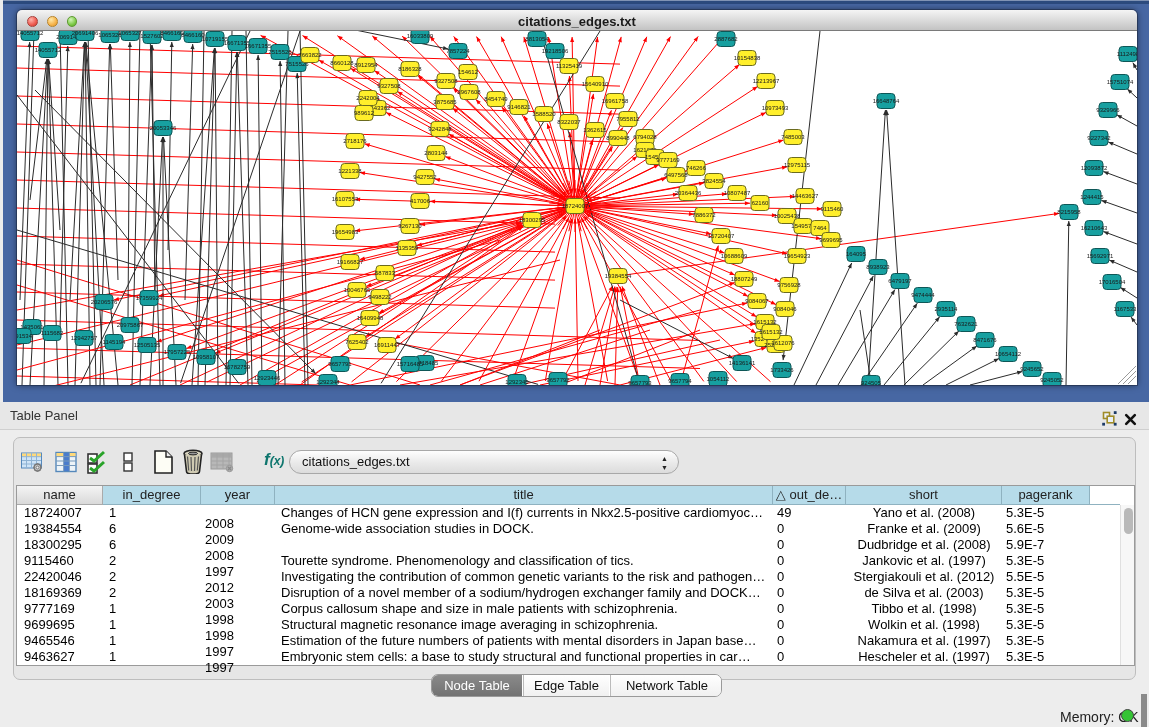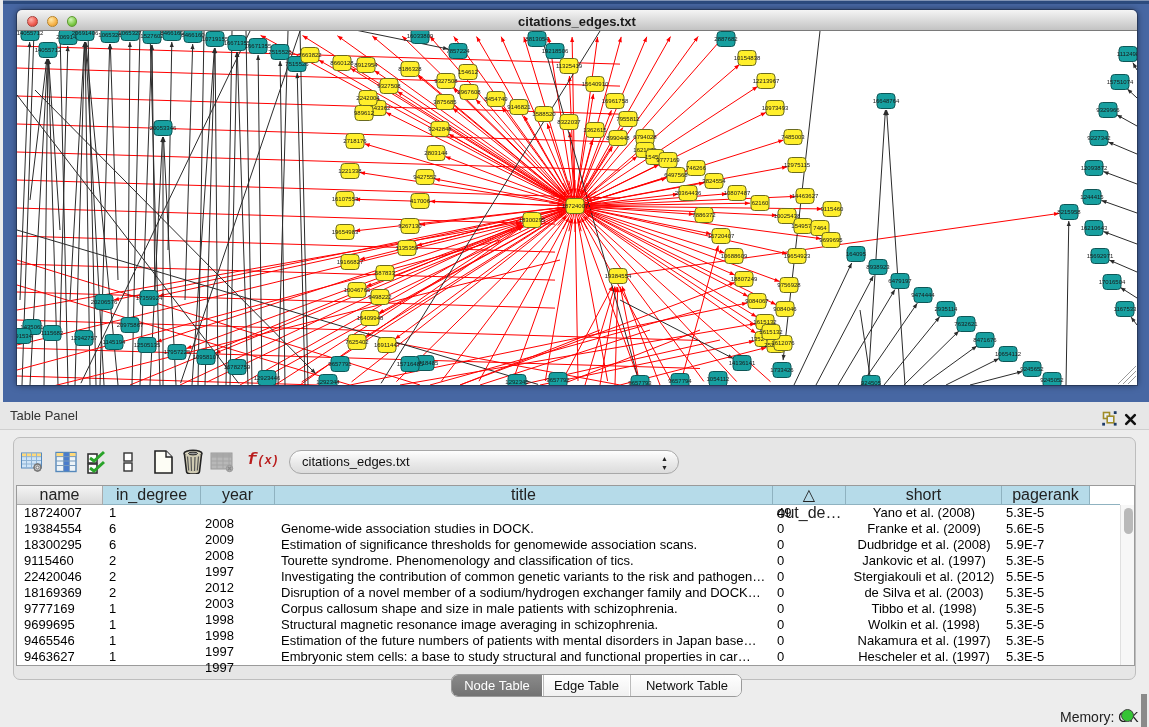--- a/index.html
+++ b/index.html
@@ -25,38 +25,38 @@
 #tp-close { position:absolute; left:1124px; top:10px; }
 #panel { position:absolute; left:13px; top:35px; width:1123px; height:243px;
   background:#e6e6e6; border:1px solid #bdbdbd; border-radius:7px; }
 .tbico { position:absolute; }
 #combo { position:absolute; left:289px; top:48px; width:390px; height:24px;
   border:1px solid #a8a8a8; border-radius:12px; background:linear-gradient(#fefefe,#e9e9e9 55%,#dcdcdc);
   font-size:13px; color:#111; line-height:22px; padding-left:12px; }
 #combo .arr { position:absolute; right:10px; top:3px; font-size:7px; color:#222; line-height:9px; text-align:center; }
 #tbl { position:absolute; left:16px; top:83px; width:1119px; height:181px; background:#fff;
   border:1px solid #9a9a9a; }
-#thead { position:absolute; left:0; top:0; height:19px; width:1117px; font-size:16px; color:#222; }
+#thead { position:absolute; left:0; top:0; height:19px; width:1117px; font-size:13px; color:#222; }
 #thead .h { position:absolute; top:0; height:19px; background:#b6dbe9; border-right:1px solid #8fb2c0;
   border-bottom:1px solid #8fb2c0; text-align:center; line-height:18px; }
 #thead .h0 { background:linear-gradient(#f4f4f4,#d9d9d9); border-right:1px solid #aaa; border-bottom:1px solid #aaa; }
 #trows { position:absolute; left:0; top:19px; font-size:13px; color:#000; }
 .tr { position:relative; height:16px; width:1100px; }
 .c { position:absolute; top:0; height:16px; line-height:15px; white-space:nowrap; overflow:hidden; }
 .c0 { left:7px;  width:80px; }
 .c1 { left:92px; width:88px; }
 .c2 { left:188px; width:68px;margin-top:11px; }
 .c3 { left:264px; width:491px; }
 .c4 { left:760px; width:66px; }
 .c5 { left:829px; width:156px; text-align:center; }
 .c6 { left:989px; width:84px; }
 #vscroll { position:absolute; left:1103px; top:19px; width:14px; height:160px; background:#f7f7f7; border-left:1px solid #e0e0e0; }
 #vthumb { position:absolute; left:2.5px; top:3px; width:9px; height:26px; background:#b9b9b9; border-radius:5px; }
 #tabs { position:absolute; left:431px; top:272px; width:291px; height:23px;
-  border:1px solid #9a9a9a; border-radius:7px; background:#fff; font-size:13px; overflow:hidden;margin-left:20px; }
+  border:1px solid #9a9a9a; border-radius:7px; background:#fff; font-size:13px; overflow:hidden; }
 .tab { position:absolute; top:0; height:23px; line-height:22px; text-align:center; color:#111;
   background:linear-gradient(#fff,#efefef); }
 .tab.sel { background:linear-gradient(#8a8a8a,#707070); color:#fff; }
 #memory { position:absolute; left:1060px; top:307px; font-size:14px; color:#222; }
 #memdot { position:absolute; left:1121px; top:307px; width:13px; height:13px; border-radius:50%;
   background:#35c435; border:1px solid #444; }
 #rstrip { position:absolute; left:1141px; top:292px; width:6px; height:33px; background:#8a8a8a; }
 </style>
 </head>
 <body>
@@ -844,56 +844,56 @@
 <path d="M6.5 8.5l1.2 14M10 9l.5 14M14 9l-.5 14M17.5 8.5l-1.2 14" stroke="#555" stroke-width="1.2"></path>
 <ellipse cx="12" cy="5.5" rx="4.5" ry="1.4" fill="#999" stroke="#222"></ellipse>
 </svg></div>
     <div class="tbico" style="left:209px;top:48px;"><svg width="26" height="24" viewBox="0 0 26 24">
 <rect x="2" y="3" width="21" height="16" fill="#b8b8b8" stroke="#9a9a9a"></rect>
 <rect x="2.5" y="3.5" width="20" height="3.2" fill="#a8a8a8"></rect>
 <path d="M2 7h21M2 11h21M2 15h21M8 3v16M14 3v16M20 3v16" stroke="#a4a4a4" stroke-width="1" fill="none"></path>
 <circle cx="20.5" cy="18.5" r="3.2" fill="#adadad" stroke="#9a9a9a"></circle>
 <path d="M19 17l3 3M22 17l-3 3" stroke="#8a8a8a" stroke-width="1.3"></path>
 </svg></div>
-    <div class="tbico" style="left:247px;top:48px;font-size:17px;font-family:Liberation Mono, monospace;font-style:italic;font-weight:bold;color:#b91c1c;">f<span style="font-size:12px;">(x)</span></div>
+    <div class="tbico" style="left:264px;top:48px;font-size:17px;font-family:Liberation Sans, sans-serif;font-style:italic;font-weight:bold;color:#0f766e;">f<span style="font-size:12px;">(x)</span></div>
     <div id="combo">citations_edges.txt<div class="arr">▲<br>▼</div></div>
     <div id="tbl">
       <div id="thead">
         <div class="h h0" style="left:0;width:86px;">name</div>
         <div class="h" style="left:86px;width:98px;">in_degree</div>
         <div class="h" style="left:184px;width:74px;">year</div>
         <div class="h" style="left:258px;width:498px;">title</div>
         <div class="h" style="left:756px;width:73px;">△ out_de…</div>
         <div class="h" style="left:829px;width:156px;">short</div>
         <div class="h" style="left:985px;width:88px;">pagerank</div>
         <div class="h" style="left:1073px;width:30px;background:#fff;border-right:none;border-bottom:1px solid #8fb2c0;"></div>
       </div>
       <div id="trows">
 <div class="tr">
             <div class="c c0">18724007</div>
             <div class="c c1">1</div>
             <div class="c c2">2008</div>
+            <div class="c c3">Changes of HCN gene expression and I(f) currents in Nkx2.5-positive cardiomyoc…</div>
             <div class="c c4">49</div>
             <div class="c c5">Yano et al. (2008)</div>
             <div class="c c6">5.3E-5</div>
           </div>
 <div class="tr">
             <div class="c c0">19384554</div>
             <div class="c c1">6</div>
             <div class="c c2">2009</div>
             <div class="c c3">Genome-wide association studies in DOCK.</div>
             <div class="c c4">0</div>
             <div class="c c5">Franke et al. (2009)</div>
             <div class="c c6">5.6E-5</div>
           </div>
 <div class="tr">
             <div class="c c0">18300295</div>
             <div class="c c1">6</div>
             <div class="c c2">2008</div>
-            <div class="c c3">Estimation of significance thresholds for genomewide association scans.</div>
             <div class="c c4">0</div>
             <div class="c c5">Dudbridge et al. (2008)</div>
             <div class="c c6">5.9E-7</div>
           </div>
 <div class="tr">
             <div class="c c0">9115460</div>
             <div class="c c1">2</div>
             <div class="c c2">1997</div>
             <div class="c c3">Tourette syndrome. Phenomenology and classification of tics.</div>
             <div class="c c4">0</div>

